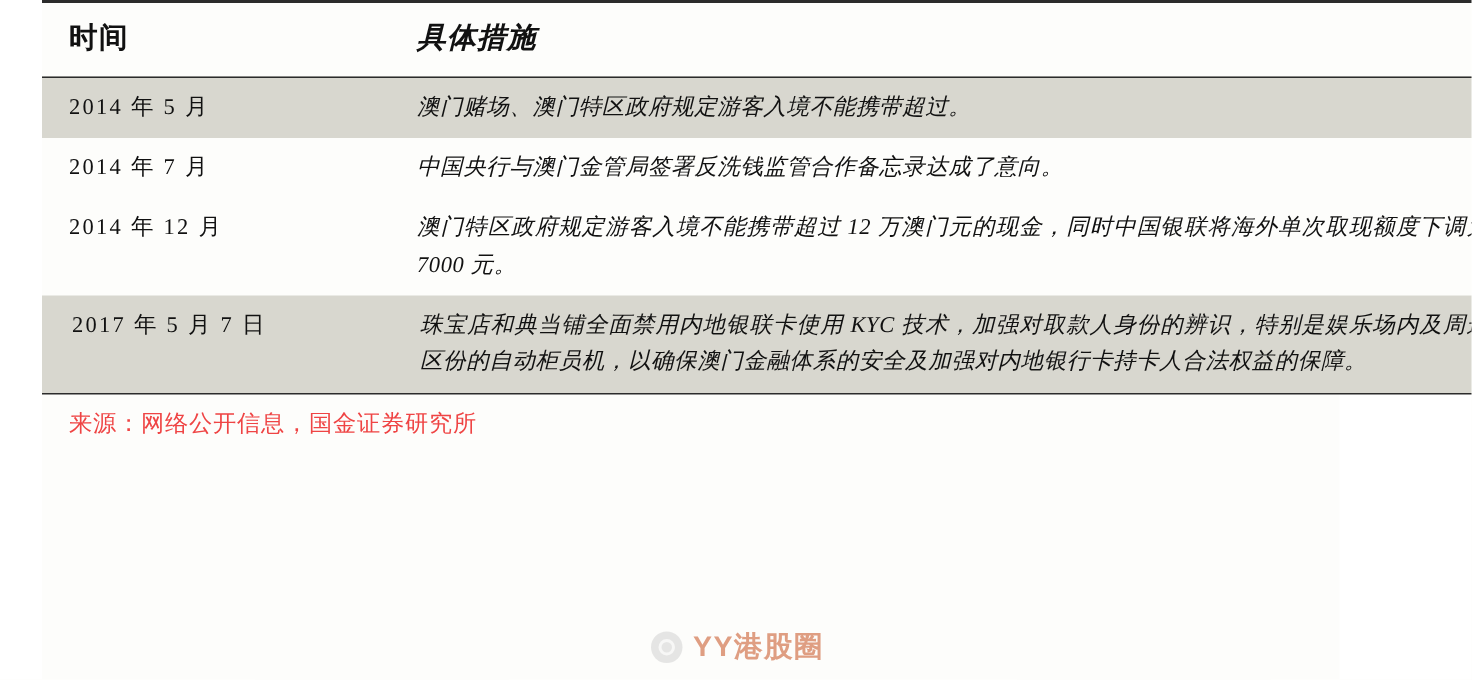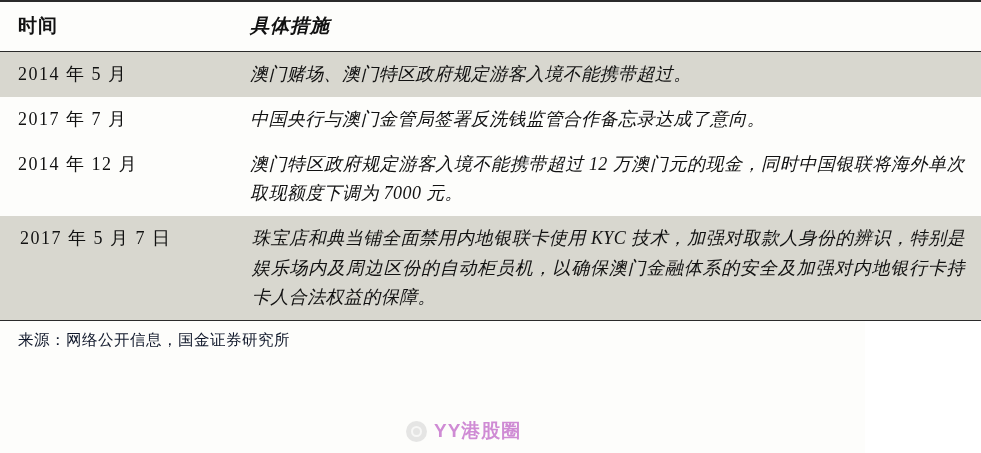--- a/index.html
+++ b/index.html
@@ -12,20 +12,21 @@
     background: #ffffff;
     font-family: "Liberation Serif", "DejaVu Serif", serif;
     overflow: hidden;
   }
   .sheet {
     position: relative;
     width: 865px;
     height: 453px;
     background: #fdfdfb;
     box-sizing: border-box;
+    margin-left: 28px;
   }
   table.tbl {
     width: 981px;
     border-collapse: collapse;
     table-layout: fixed;
   }
   table.tbl col.c1 { width: 232px; }
   table.tbl col.c2 { width: 749px; }
 
   .tbl tr.header-row td {
@@ -33,21 +34,21 @@
     border-bottom: 1.5px solid #2b2b2b;
     background: #fdfdfb;
     font-weight: bold;
     font-size: 19px;
     padding: 9px 14px 9px 18px;
     letter-spacing: 1px;
     color: #111111;
   }
   .tbl td {
     vertical-align: top;
-    font-size: 18px;
+    font-size: 15px;
     line-height: 1.62;
     color: #111111;
     padding: 8px 16px 8px 18px;
   }
   .tbl td.col-time {
     letter-spacing: 1.5px;
     white-space: nowrap;
   }
   .tbl td.col-measure {
     letter-spacing: 0.4px;
@@ -61,21 +62,21 @@
     background: #fdfdfb;
   }
   .tbl tr.last-row td {
     border-bottom: 1.5px solid #2b2b2b;
     padding-left: 20px;
   }
   .source {
     position: relative;
     padding: 9px 0 0 18px;
     font-size: 15.5px;
-    color: #0f172a;
+    color: #ef4444;
     letter-spacing: 0.5px;
   }
   .watermark {
     position: absolute;
     left: 406px;
     top: 418px;
     display: flex;
     align-items: center;
     gap: 7px;
     opacity: 0.5;
@@ -96,21 +97,21 @@
     width: 11px;
     height: 11px;
     border-radius: 50%;
     border: 2px solid #f2f2f2;
     box-sizing: border-box;
   }
   .wm-text {
     font-family: "Liberation Sans", "DejaVu Sans", sans-serif;
     font-size: 19px;
     font-weight: bold;
-    color: #a21caf;
+    color: #c2410c;
     letter-spacing: 1px;
   }
 </style>
 </head>
 <body>
 
 <div class="sheet">
 
   <table class="tbl">
     <colgroup>
@@ -122,21 +123,21 @@
         <td class="col-time">时间</td>
         <td class="col-measure">具体措施</td>
       </tr>
 
       <tr class="shaded">
         <td class="col-time">2014 年 5 月</td>
         <td class="col-measure">澳门赌场、澳门特区政府规定游客入境不能携带超过。</td>
       </tr>
 
       <tr class="plain">
-        <td class="col-time">2017 年 7 月</td>
+        <td class="col-time">2014 年 7 月</td>
         <td class="col-measure">中国央行与澳门金管局签署反洗钱监管合作备忘录达成了意向。</td>
       </tr>
 
 
       <tr class="plain">
         <td class="col-time">2014 年 12 月</td>
         <td class="col-measure">澳门特区政府规定游客入境不能携带超过 12 万澳门元的现金，同时中国银联将海外单次取现额度下调为 7000 元。</td>
       </tr>
 
       <tr class="shaded last-row">

